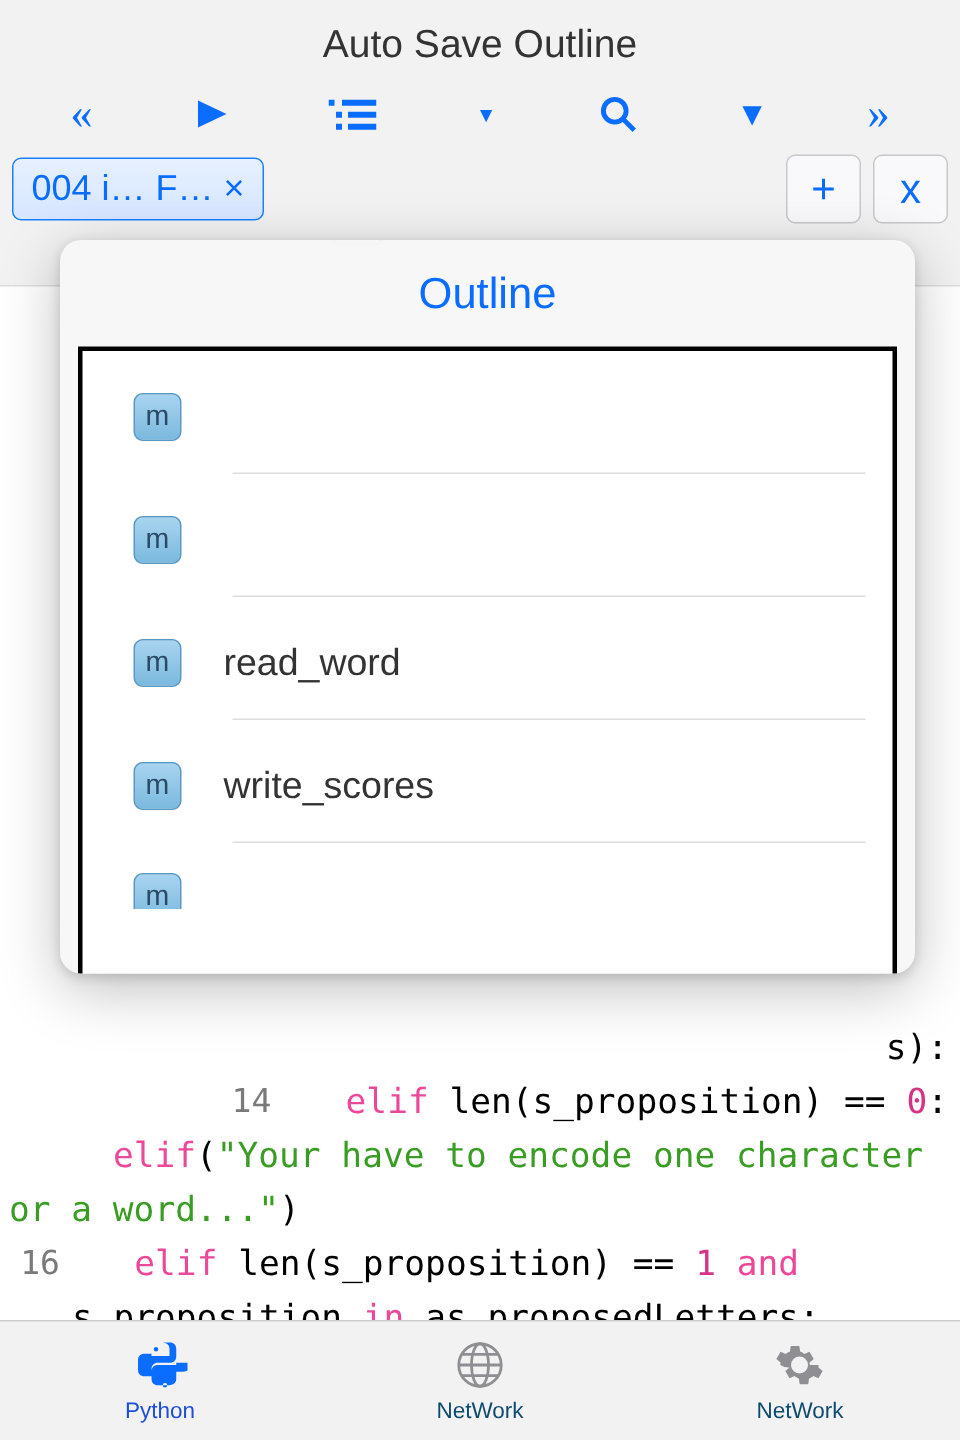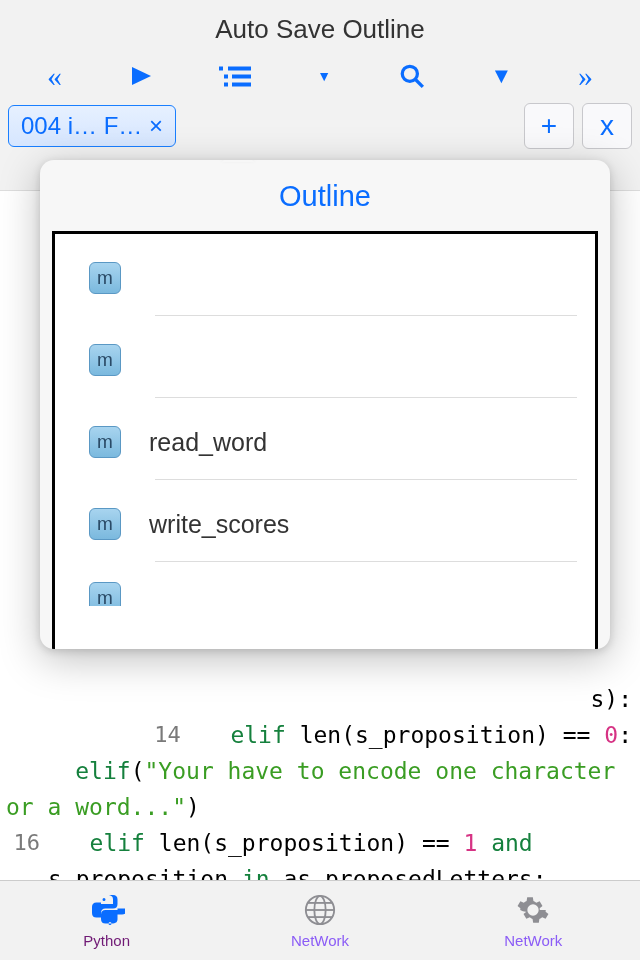--- a/index.html
+++ b/index.html
@@ -100,43 +100,43 @@
     .code-line { display: flex; justify-content: flex-end; }
     .gutter {
       width: 42px;
       text-align: right;
       color: #7a7a7a;
       padding-right: 8px;
       font-size: 22px;
       flex-shrink: 0;
     }
     .code { white-space: pre-wrap; word-break: break-word; padding-right: 8px; }
-    .kw { color: #15803d; }
+    .kw { color: #ec4899; }
     .num { color: #d63384; }
     .str { color: #3a9d23; }
     .bottom-bar {
       position: absolute;
       left: 0; right: 0; bottom: 0;
       height: 80px;
       background: #f2f2f2;
       border-top: 1px solid #ccc;
       display: flex;
     }
     .bb-item {
       flex: 1;
       display: flex;
       flex-direction: column;
       align-items: center;
       justify-content: center;
       gap: 4px;
-      color: #8b5cf6;
+      color: #0c4a6e;
       font-size: 15px;
       cursor: pointer;
     }
-    .bb-item.active { color: #701a75; }
+    .bb-item.active { color: #1d4ed8; }
     .bb-icon { width: 40px; height: 36px; display: flex; align-items: center; justify-content: center; }
     .popup {
       position: absolute;
       top: 160px;
       left: 12px;
       right: 30px;
       height: 489px;
       background: #f7f7f7;
       border-radius: 14px;
       box-shadow: 0 10px 40px rgba(0,0,0,0.25), 0 2px 8px rgba(0,0,0,0.15);

